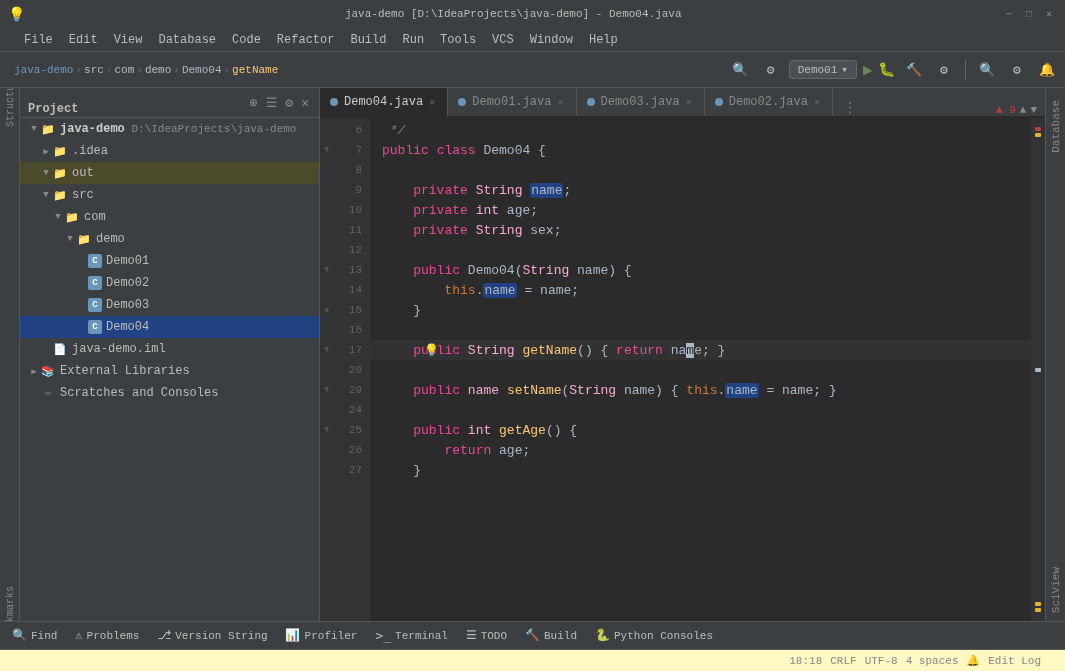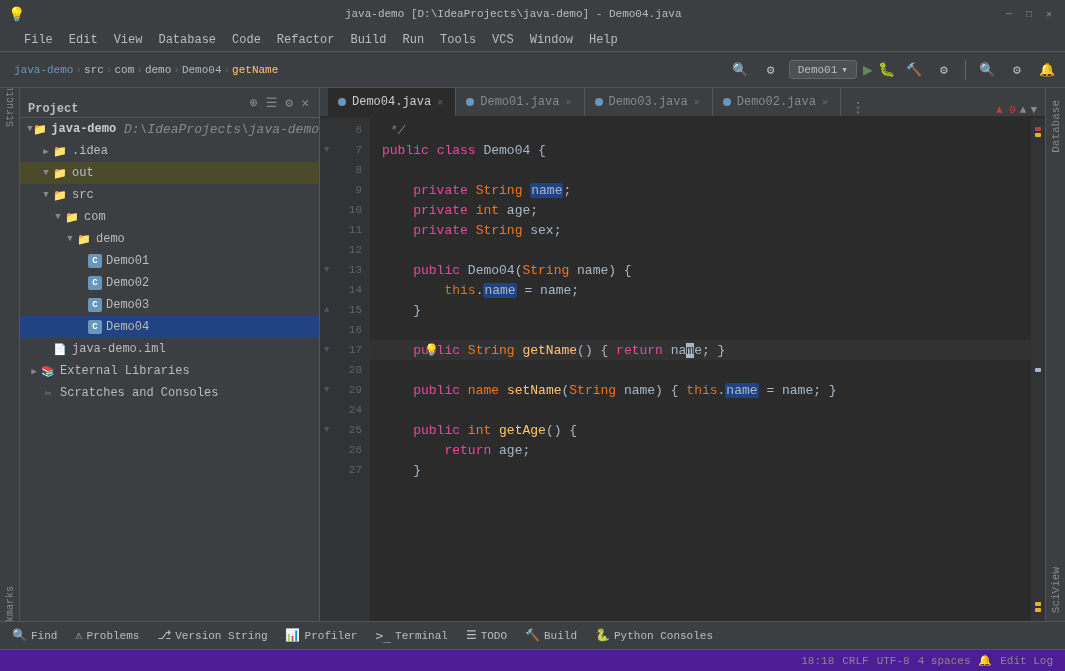--- a/index.html
+++ b/index.html
@@ -138,21 +138,21 @@
       cursor: pointer;
       white-space: nowrap;
     }
     .tree-item.selected { background: #214283; }
     .tree-item.highlighted { background: #4b4b2c; }
     .tree-indent { display: inline-block; }
     .tree-arrow { width: 12px; height: 12px; display: inline-flex; align-items: center; justify-content: center; color: #888; font-size: 9px; }
     .tree-icon { width: 16px; height: 16px; display: inline-flex; align-items: center; justify-content: center; margin-right: 4px; font-size: 11px; }
     .tree-label { font-size: 12px; color: #bbbbbb; }
     .tree-label.bold { font-weight: bold; color: #cccccc; }
-    .tree-label.gray { color: #888; font-size: 13px; font-style: italic; }
+    .tree-label.gray { color: #888; font-size: 11px; }
     .folder-icon { color: #b5b529; }
     .src-folder-icon { color: #6a8759; }
     .java-icon { color: #6897bb; }
 
     
     .editor-area {
       flex: 1;
       display: flex;
       flex-direction: column;
       overflow: hidden;
@@ -176,21 +176,20 @@
       font-size: 12px;
       color: #888;
       background: #3c3f41;
       border-right: 1px solid #555;
       gap: 6px;
       position: relative;
     }
     .tab.active {
       background: #2b2b2b;
       color: #cccccc;
-      margin-left: 8px;
     }
     .tab .tab-close { font-size: 10px; color: #666; cursor: pointer; }
     .tab .java-dot { width: 8px; height: 8px; border-radius: 50%; background: #6897bb; display: inline-block; }
     .tab-more { margin-left: 4px; color: #888; cursor: pointer; font-size: 14px; padding: 0 6px; }
 
     
     .code-editor {
       flex: 1;
       display: flex;
       overflow: hidden;
@@ -232,21 +231,21 @@
       align-items: center;
       padding-left: 12px;
       font-size: 13px;
       white-space: pre;
       position: relative;
     }
     .code-line.current { background: #323232; }
 
     
     .kw { color: #ec4899; }
-    .type { color: #f97316; }
+    .type { color: #f9a8d4; }
     .fn { color: #ffc66d; }
     .cmt { color: #808080; font-style: italic; }
     .this-kw { color: #cc7832; }
     .hl { background: #214283; border-radius: 2px; padding: 0 1px; }
     .cursor-pos { background: #a9b7c6; color: #2b2b2b; }
 
     
     .right-gutter {
       width: 14px;
       background: #313335;
@@ -296,24 +295,24 @@
       color: #bbbbbb;
       cursor: pointer;
       height: 24px;
       border-radius: 2px;
     }
     .bottom-tool-icon { font-size: 12px; }
 
     
     .status-bar {
       height: 22px;
-      background: #4c1d95;
-      display: flex;
-      align-items: center;
-      padding: 0 12px;
+      background: #fef9c3;
+      display: flex;
+      align-items: center;
+      padding: 0 24px;
       font-size: 11px;
       color: #888;
       border-top: 1px solid #555;
       gap: 8px;
       flex-shrink: 0;
     }
     .status-right { margin-left: auto; display: flex; align-items: center; gap: 8px; }
   </style>
 </head>
 <body>

